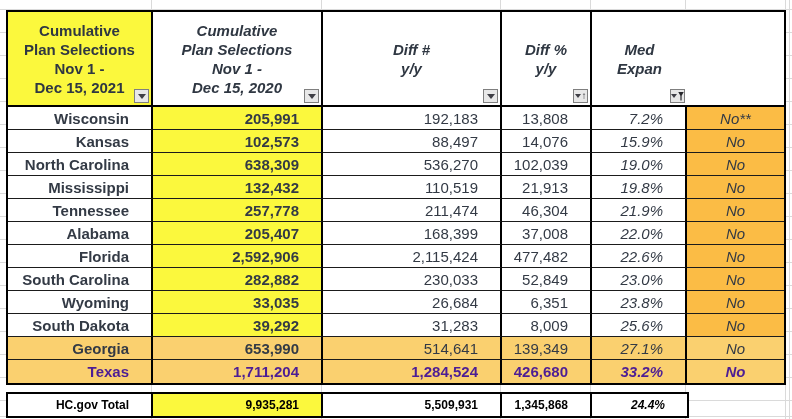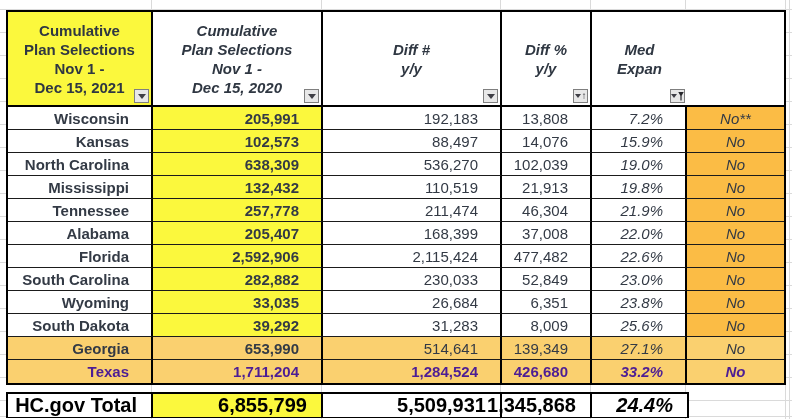--- a/index.html
+++ b/index.html
@@ -50,21 +50,21 @@
   .cell.c-sel21{background:var(--yellow);}
   .cell.c-med{background:var(--orange);}
   .row-hl .cell{background:var(--row-orange);}
   .row-bold .cell{font-weight:bold;color:#4c1d95;}
   .trow{display:contents;}
 
   
   .total-table{margin-top:7px;width:683px;box-sizing:border-box;border:2px solid #000;
       display:grid;grid-template-columns:145px 170px 179px 90px 95px;height:26px;background:#fff;}
   .tcell{box-sizing:border-box;border-right:2px solid #000;display:flex;align-items:center;
-      justify-content:flex-end;padding-right:14px;font-size:20px;font-weight:bold;color:#000;background:#fff;}
+      justify-content:flex-end;padding-right:22px;font-size:12px;font-weight:bold;color:#000;background:#fff;}
   .tcell:last-child{border-right:none;}
   .tcell.c-sel21{background:var(--yellow);}
   .tcell.italic{font-style:italic;}
 </style>
 </head>
 <body style="--yellow: #FBF83D; --orange: #FBBC45; --row-orange: #FAD06F; --ink: #333A45; --grid: #DADADA;">
 
 <div id="grid-bg">
     <div class="vline" style="left: 151px;"></div>
     <div class="vline" style="left: 321px;"></div>
@@ -253,19 +253,19 @@
     <div class="cell right c-sel20">1,284,524</div>
     <div class="cell right c-diffn">426,680</div>
     <div class="cell right italic c-diffp">33.2%</div>
     <div class="cell center italic c-med">No</div>
   </div>
       </div>
   </div>
 
   <div class="total-table">
     <div class="tcell">HC.gov Total</div>
-    <div class="tcell c-sel21">6,855,799</div>
+    <div class="tcell c-sel21">9,935,281</div>
     <div class="tcell">5,509,931</div>
     <div class="tcell">1,345,868</div>
     <div class="tcell italic">24.4%</div>
   </div>
 
 </div>
 
 </body></html>

